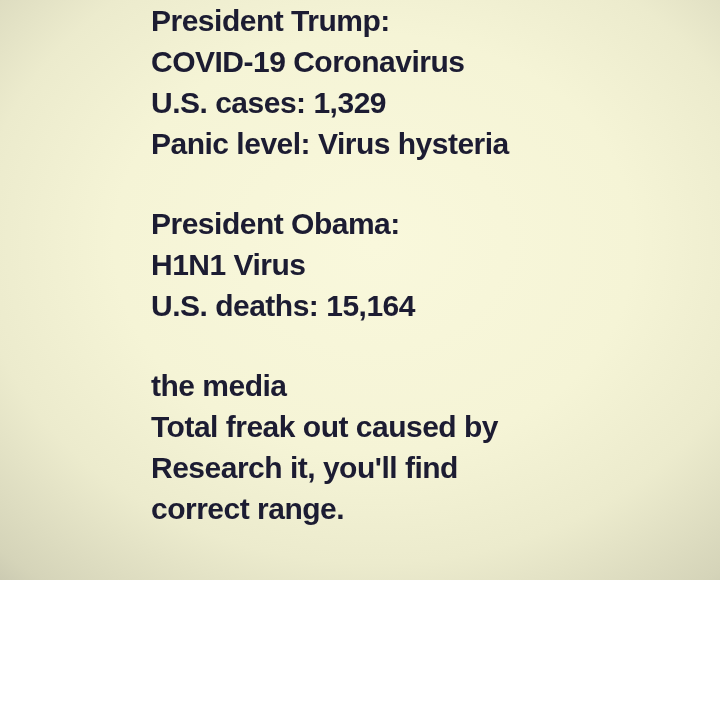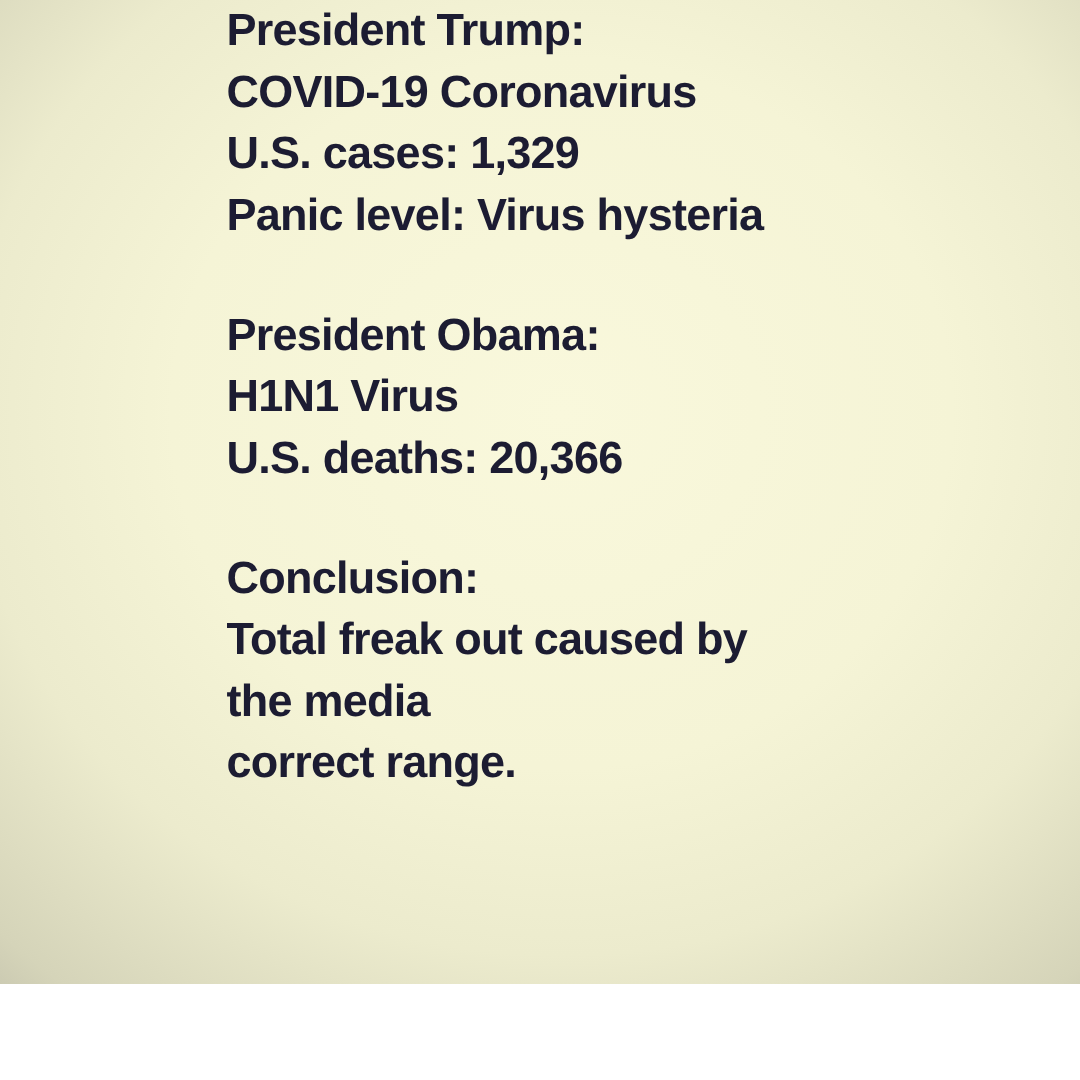--- a/index.html
+++ b/index.html
@@ -8,21 +8,21 @@
   }
   body {
     width: 720px;
     height: 720px;
     overflow: hidden;
     font-family: "Liberation Sans", sans-serif;
   }
   .meme-canvas {
     position: relative;
     width: 720px;
-    height: 656px;
+    height: 580px;
     
     background:
       radial-gradient(ellipse 95% 95% at 52% 42%,
         #f9f8dc 0%,
         #f5f4d6 38%,
         #ecebcd 58%,
         #d5d4b9 78%,
         #b3b2a0 93%,
         #a3a292 100%);
   }
@@ -53,24 +53,24 @@
     <div class="text-block">
       <div class="line">President Trump:</div>
       <div class="line">COVID-19 Coronavirus</div>
       <div class="line">U.S. cases: 1,329</div>
       <div class="line">Panic level: Virus hysteria</div>
     </div>
 
     <div class="text-block">
       <div class="line">President Obama:</div>
       <div class="line">H1N1 Virus</div>
-      <div class="line">U.S. deaths: 20,366</div>
+      <div class="line">U.S. deaths: 15,164</div>
     </div>
 
     <div class="text-block">
-      <div class="line">Conclusion:</div>
+      <div class="line">the media</div>
       <div class="line">Total freak out caused by</div>
-      <div class="line">the media</div>
+      <div class="line">Research it, you'll find</div>
       <div class="line">correct range.</div>
     </div>
 
   </div>
 </div>
 
 </body></html>

